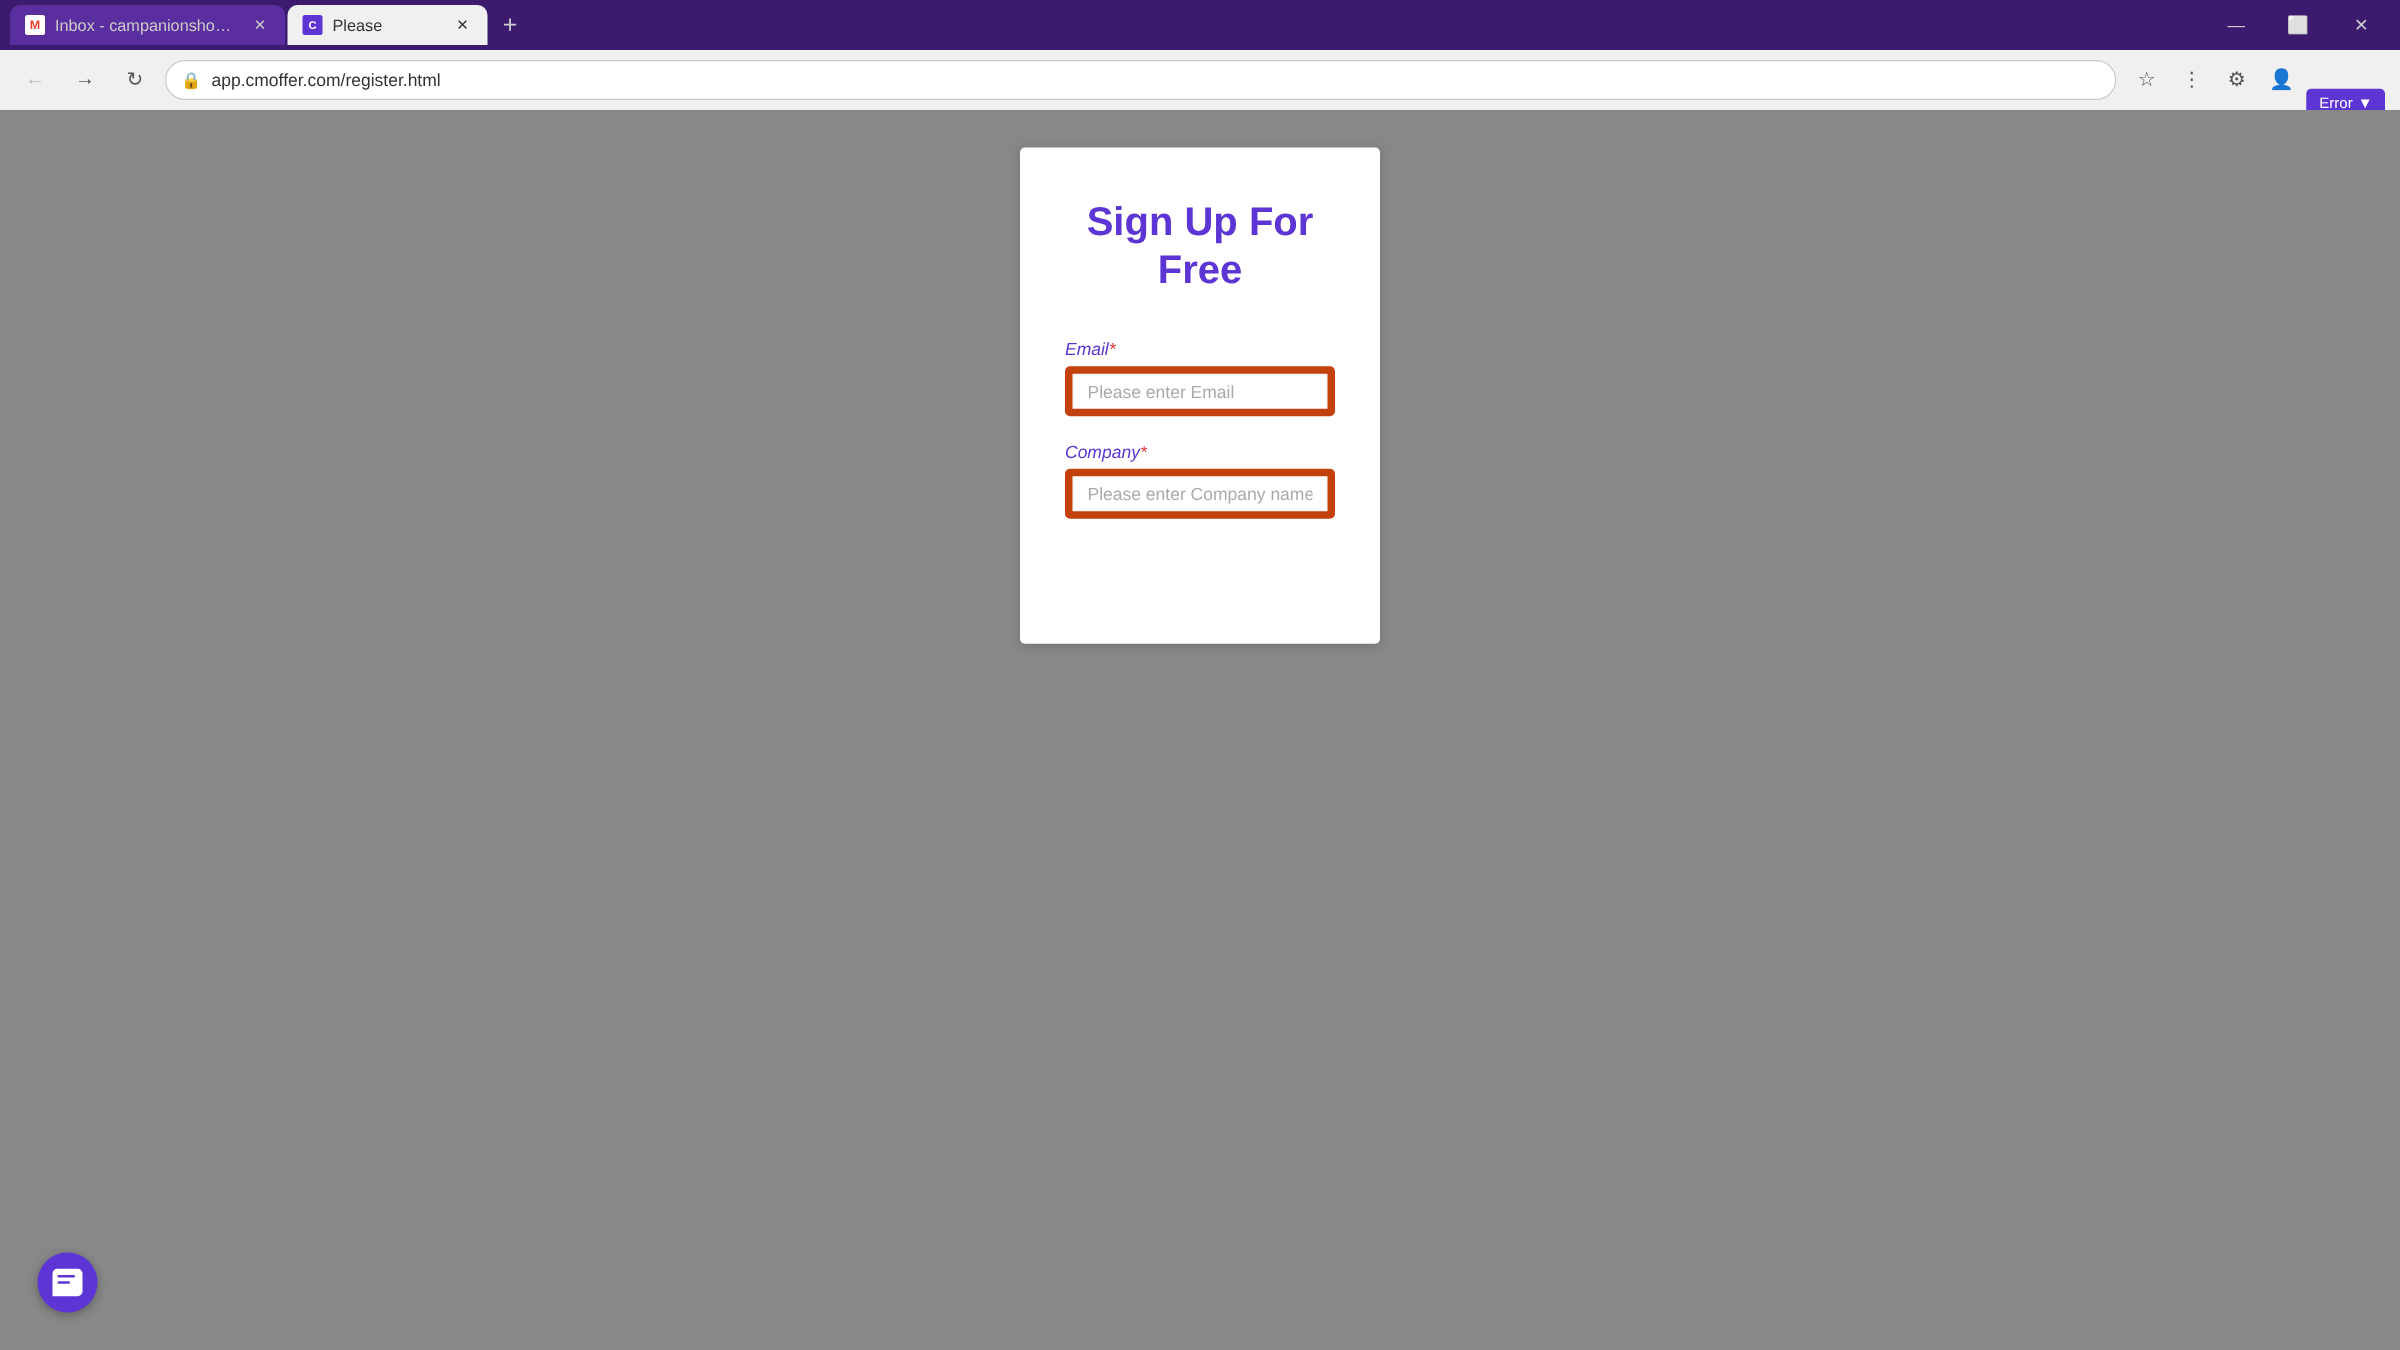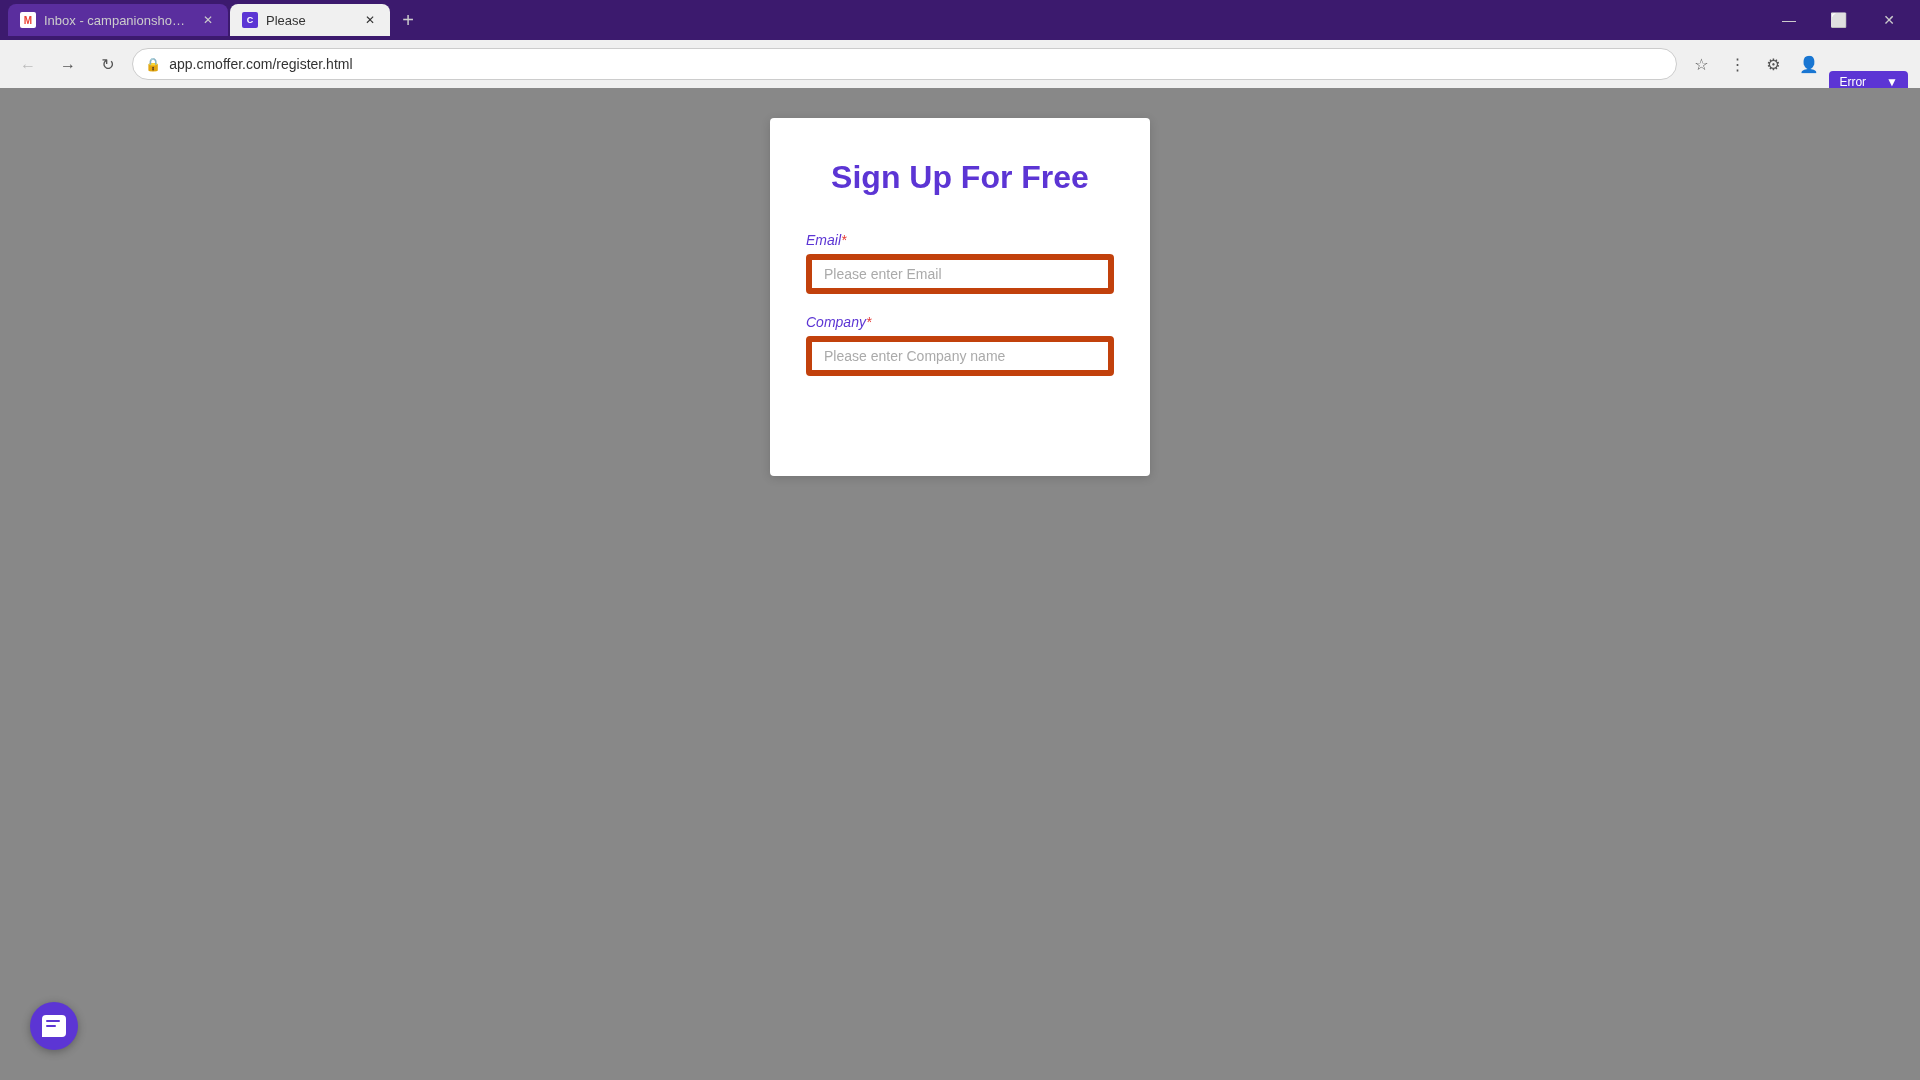--- a/index.html
+++ b/index.html
@@ -171,40 +171,40 @@
     }
 
     .error-badge {
       background: #5c35d4;
       color: white;
       font-size: 12px;
       padding: 4px 10px;
       border-radius: 4px;
       display: flex;
       align-items: center;
-      gap: 20px;
+      gap: 4px;
       cursor: pointer;
       margin-top: 36px;
     }
 
     
     .page-content {
       width: 100%;
       height: calc(1080px - 88px);
       background: #888888;
       display: flex;
       align-items: flex-start;
       justify-content: center;
       padding-top: 30px;
       position: relative;
     }
 
     
     .register-card {
-      width: 380px;
+      width: 288px;
       background: white;
       border-radius: 4px;
       padding: 40px 36px 80px;
       box-shadow: 0 2px 10px rgba(0,0,0,0.15);
     }
 
     .card-title {
       font-size: 32px;
       font-weight: 700;
       color: #5c35d4;

